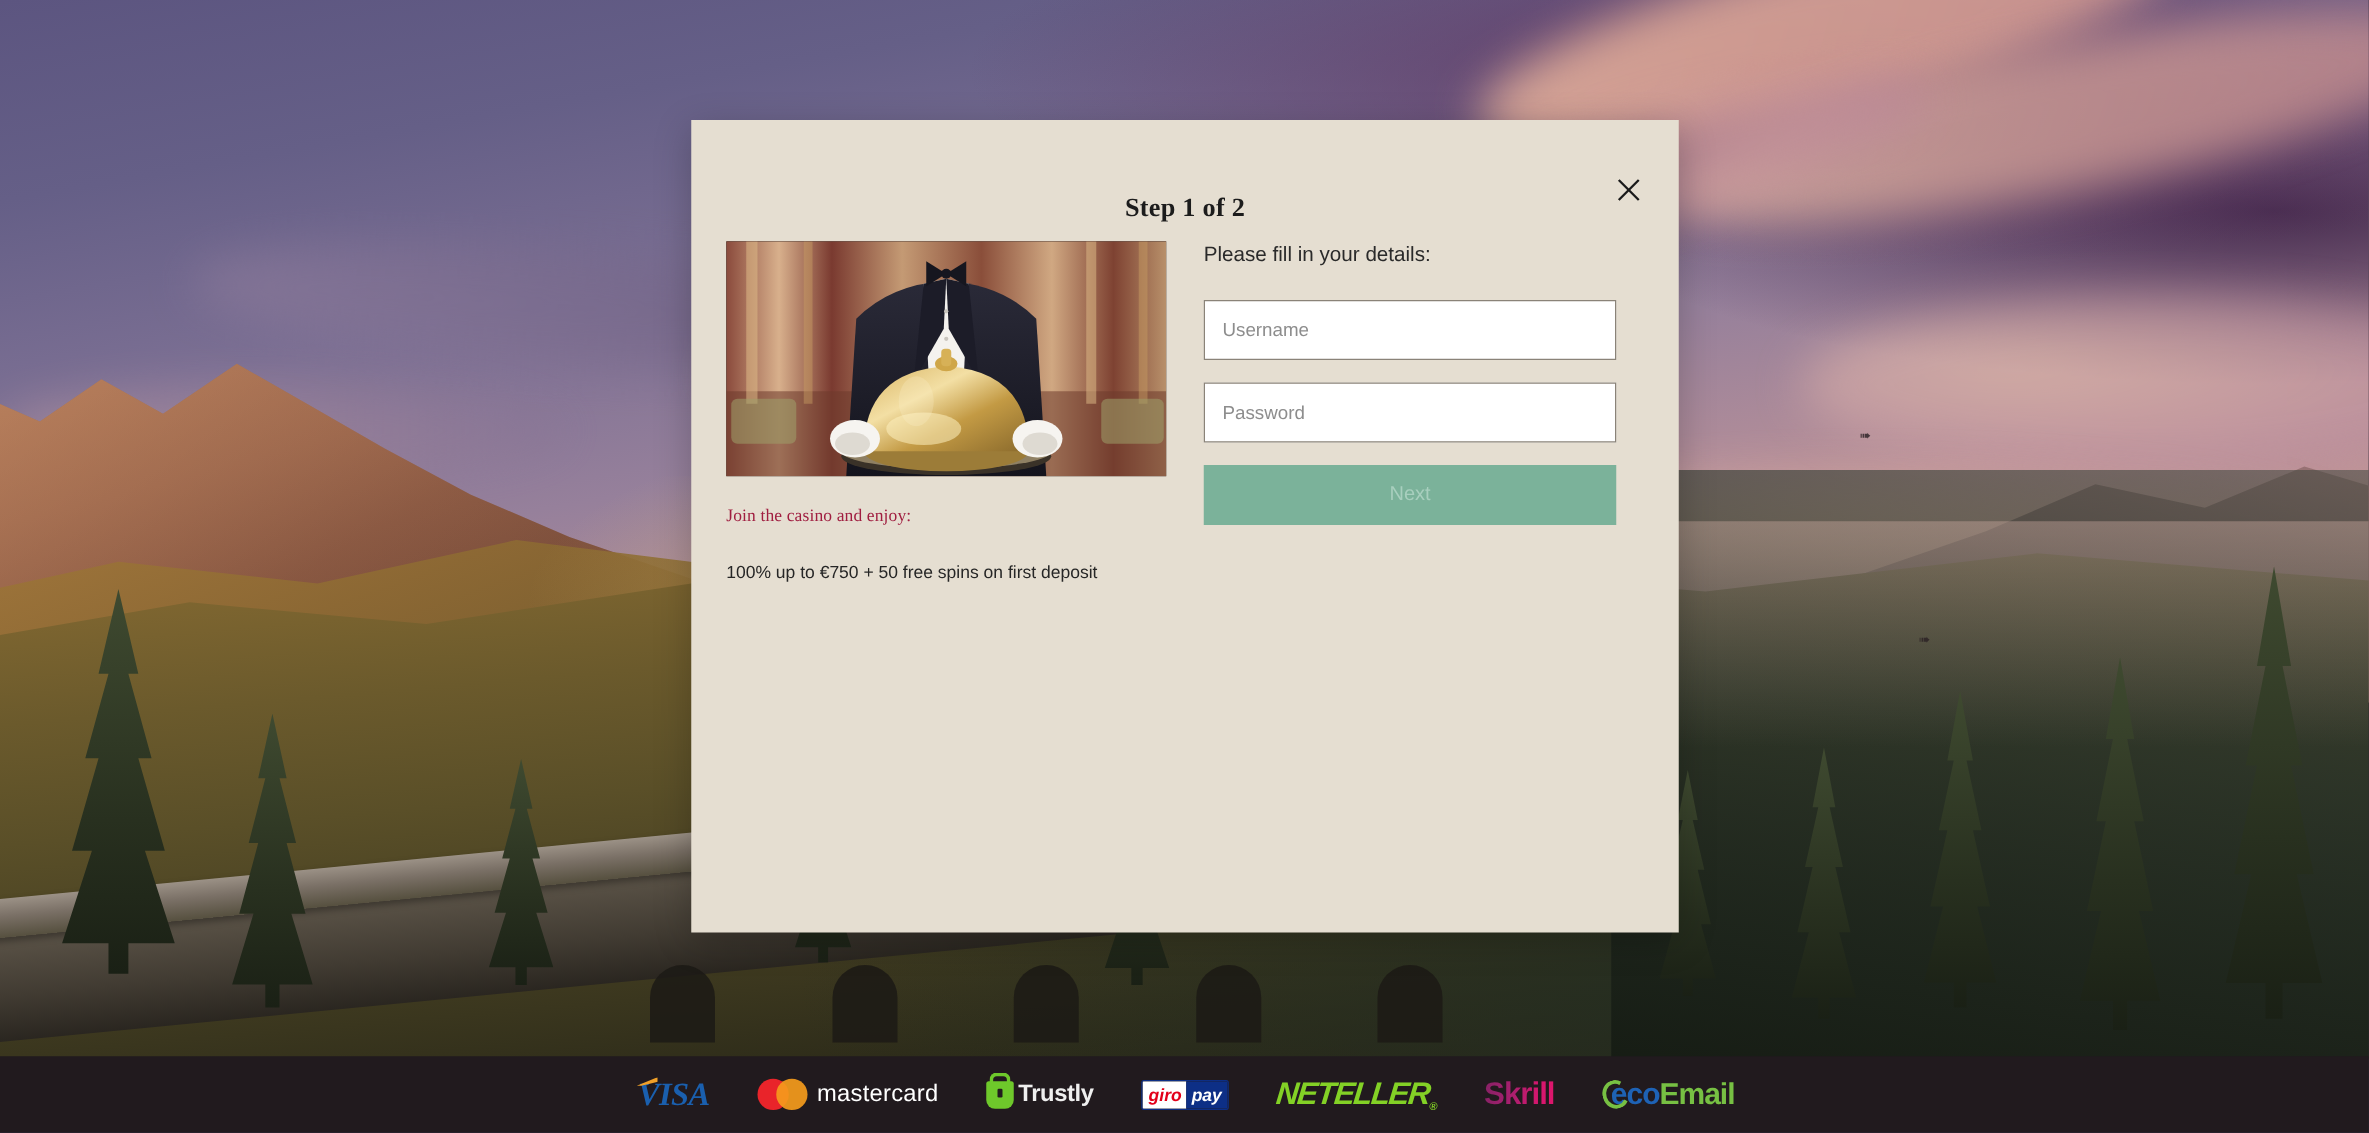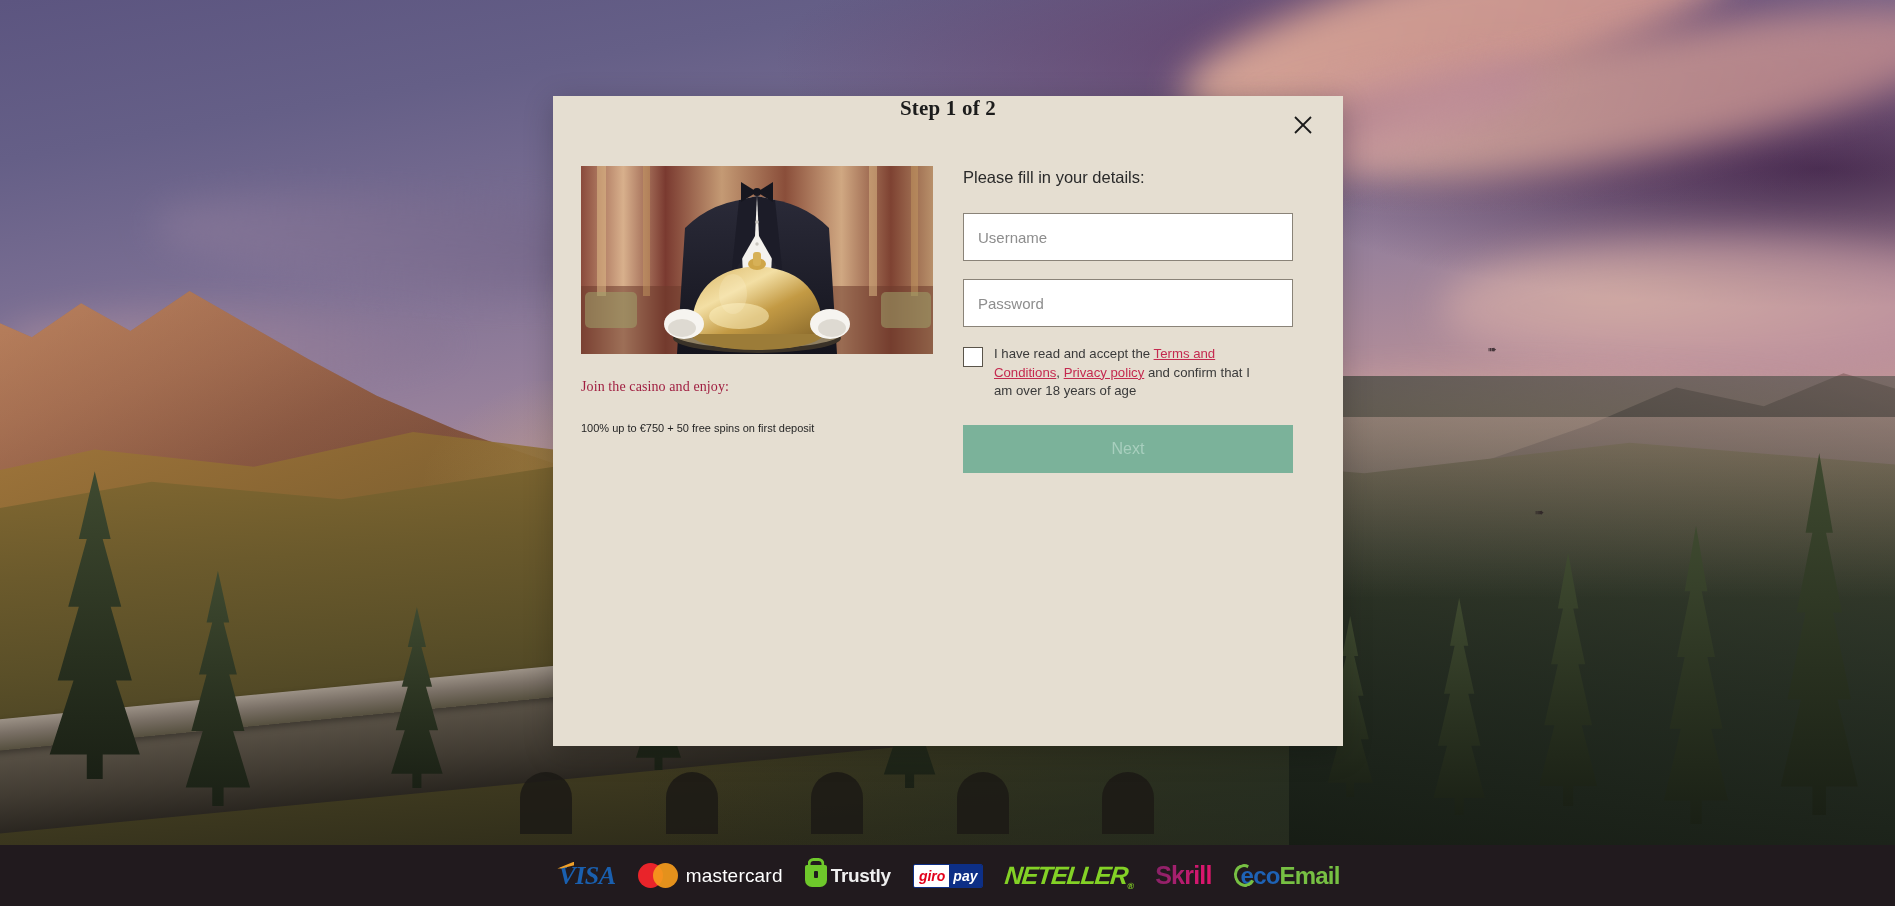--- a/index.html
+++ b/index.html
@@ -162,21 +162,21 @@
   
   .footer {
     position: absolute;
     left: 0; bottom: 0;
     width: 100%;
     height: 61px;
     background: #211a1e;
     display: flex;
     align-items: center;
     justify-content: center;
-    gap: 22px;
+    gap: 38px;
     z-index: 5;
     margin-top: 22px;
   }
 
   .pay-logo { display: flex; align-items: center; height: 30px; }
 
   
   .visa {
     font-family: "Liberation Serif", serif;
     font-style: italic;
@@ -292,22 +292,23 @@
     height: 650px;
     background: #e5ded1;
     z-index: 20;
     box-shadow: 0 6px 28px rgba(0,0,0,.22);
   }
 
   .modal-header {
     position: relative;
     height: 56px;
     display: flex;
-    align-items: flex-start;
+    align-items: flex-end;
     justify-content: center;
+    margin-top: 27px;
   }
 
   .modal-title {
     font-family: "Liberation Serif", serif;
     font-size: 21px;
     font-weight: 700;
     color: #1c1c1c;
     letter-spacing: .2px;
   }
 
@@ -344,21 +345,21 @@
     font-family: "Liberation Serif", serif;
     font-size: 14px;
     color: #a01e40;
     margin-top: 25px;
     font-weight: 400;
     letter-spacing: .1px;
   }
 
   .promo-sub {
     margin-top: 26px;
-    font-size: 11px;
+    font-size: 14px;
     line-height: 1.35;
     color: #262626;
     max-width: 300px;
   }
 
   .form-col { flex: 1; padding-top: 2px; }
 
   .form-intro {
     font-size: 16.5px;
     color: #2a2a2a;
@@ -568,26 +569,20 @@
 
     <div class="form-col">
       <div class="form-intro">Please fill in your details:</div>
 
       <input class="field" type="text" placeholder="Username" style="">
 
 
       <input class="field" type="password" placeholder="Password" style="">
 
 
-      <div class="terms-row">
-        <input type="checkbox" class="checkbox" style="">
-        <div class="terms-text">
-          <span>I have read and accept the </span><a href="#">Terms and Conditions</a><span>, </span><a href="#">Privacy policy</a><span> and confirm that I am over 18 years of age</span>
-        </div>
-      </div>
 
       <button class="next-btn">Next</button>
     </div>
 
   </div>
 </div>
 
 <div class="footer">
 
   <div class="pay-logo">

